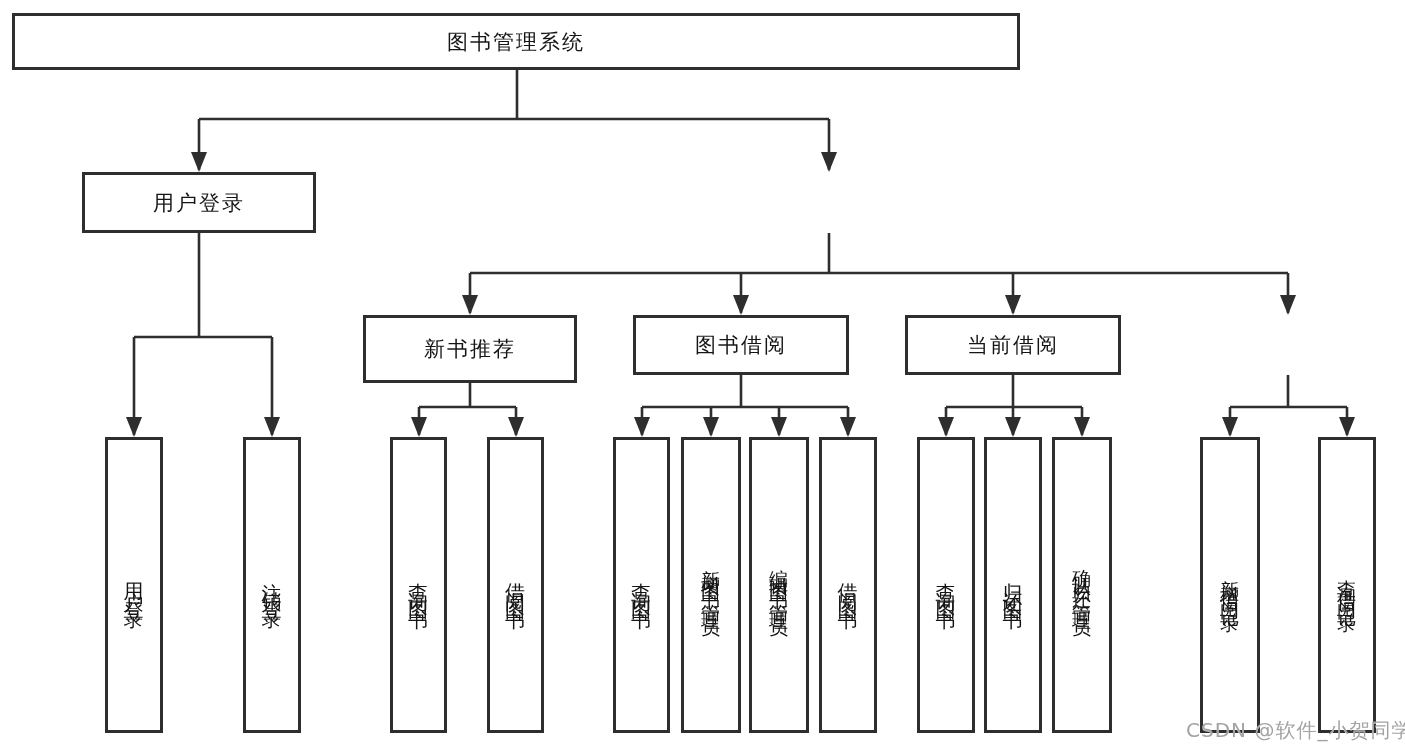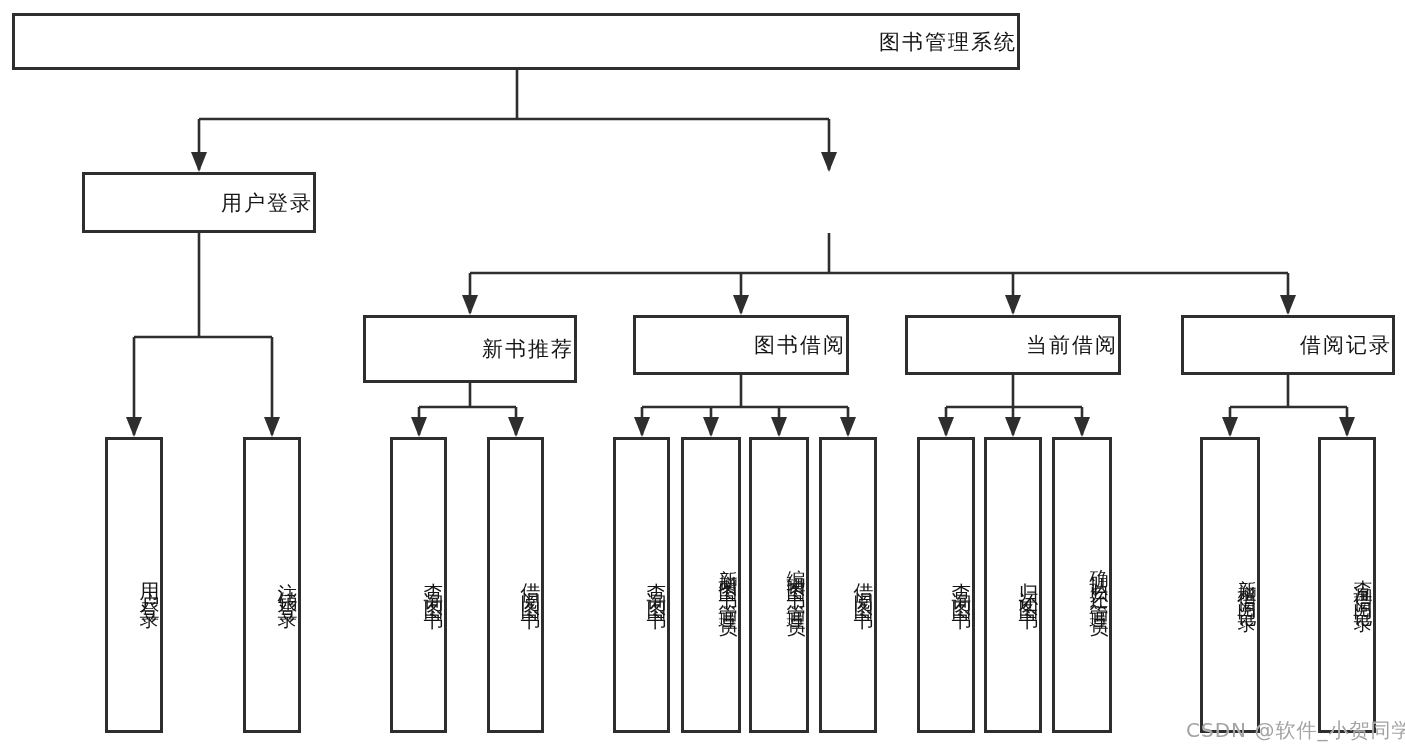--- a/index.html
+++ b/index.html
@@ -4,21 +4,21 @@
 <style>
   html,body{margin:0;padding:0;background:#fff;}
   #stage{
     position:relative;width:1405px;height:747px;background:#ffffff;
     font-family:"DejaVu Sans","Liberation Sans",sans-serif;
     overflow:hidden;
   }
   #wires{position:absolute;left:0;top:0;width:1405px;height:747px;}
   .box{
     position:absolute;background:#ffffff;border:3px solid #2e2e2e;
-    box-sizing:border-box;display:flex;align-items:center;justify-content:flex-end;
+    box-sizing:border-box;display:flex;align-items:center;justify-content:center;
     color:#151515;
   }
   .hbox{font-size:21px;letter-spacing:2px;white-space:nowrap;}
   .vbox span{
     writing-mode:vertical-rl;text-orientation:mixed;
     font-size:20px;line-height:1;letter-spacing:9px;color:#151515;
     white-space:nowrap;
   }
   .vbox.long span{letter-spacing:7px;font-size:19px;}
   #watermark{
@@ -108,23 +108,20 @@
 
   <div class="box hbox" style="left:363px;top:315px;width:214px;height:68px">
     <span>新书推荐</span>
   </div>
   <div class="box hbox" style="left:905px;top:315px;width:216px;height:60px">
     <span>当前借阅</span>
   </div>
   <div class="box hbox" style="left:633px;top:315px;width:216px;height:60px">
     <span>图书借阅</span>
   </div>
-  <div class="box hbox" style="left:1181px;top:315px;width:214px;height:60px">
-    <span>借阅记录</span>
-  </div>
 
   <div class="box vbox" style="left:105px;top:437px;width:58px;height:296px">
     <span>用户登录</span>
   </div>
   <div class="box vbox" style="left:243px;top:437px;width:58px;height:296px">
     <span>注销登录</span>
   </div>
 
   <div class="box vbox" style="left:390px;top:437px;width:57px;height:296px">
     <span>查询图书</span>

